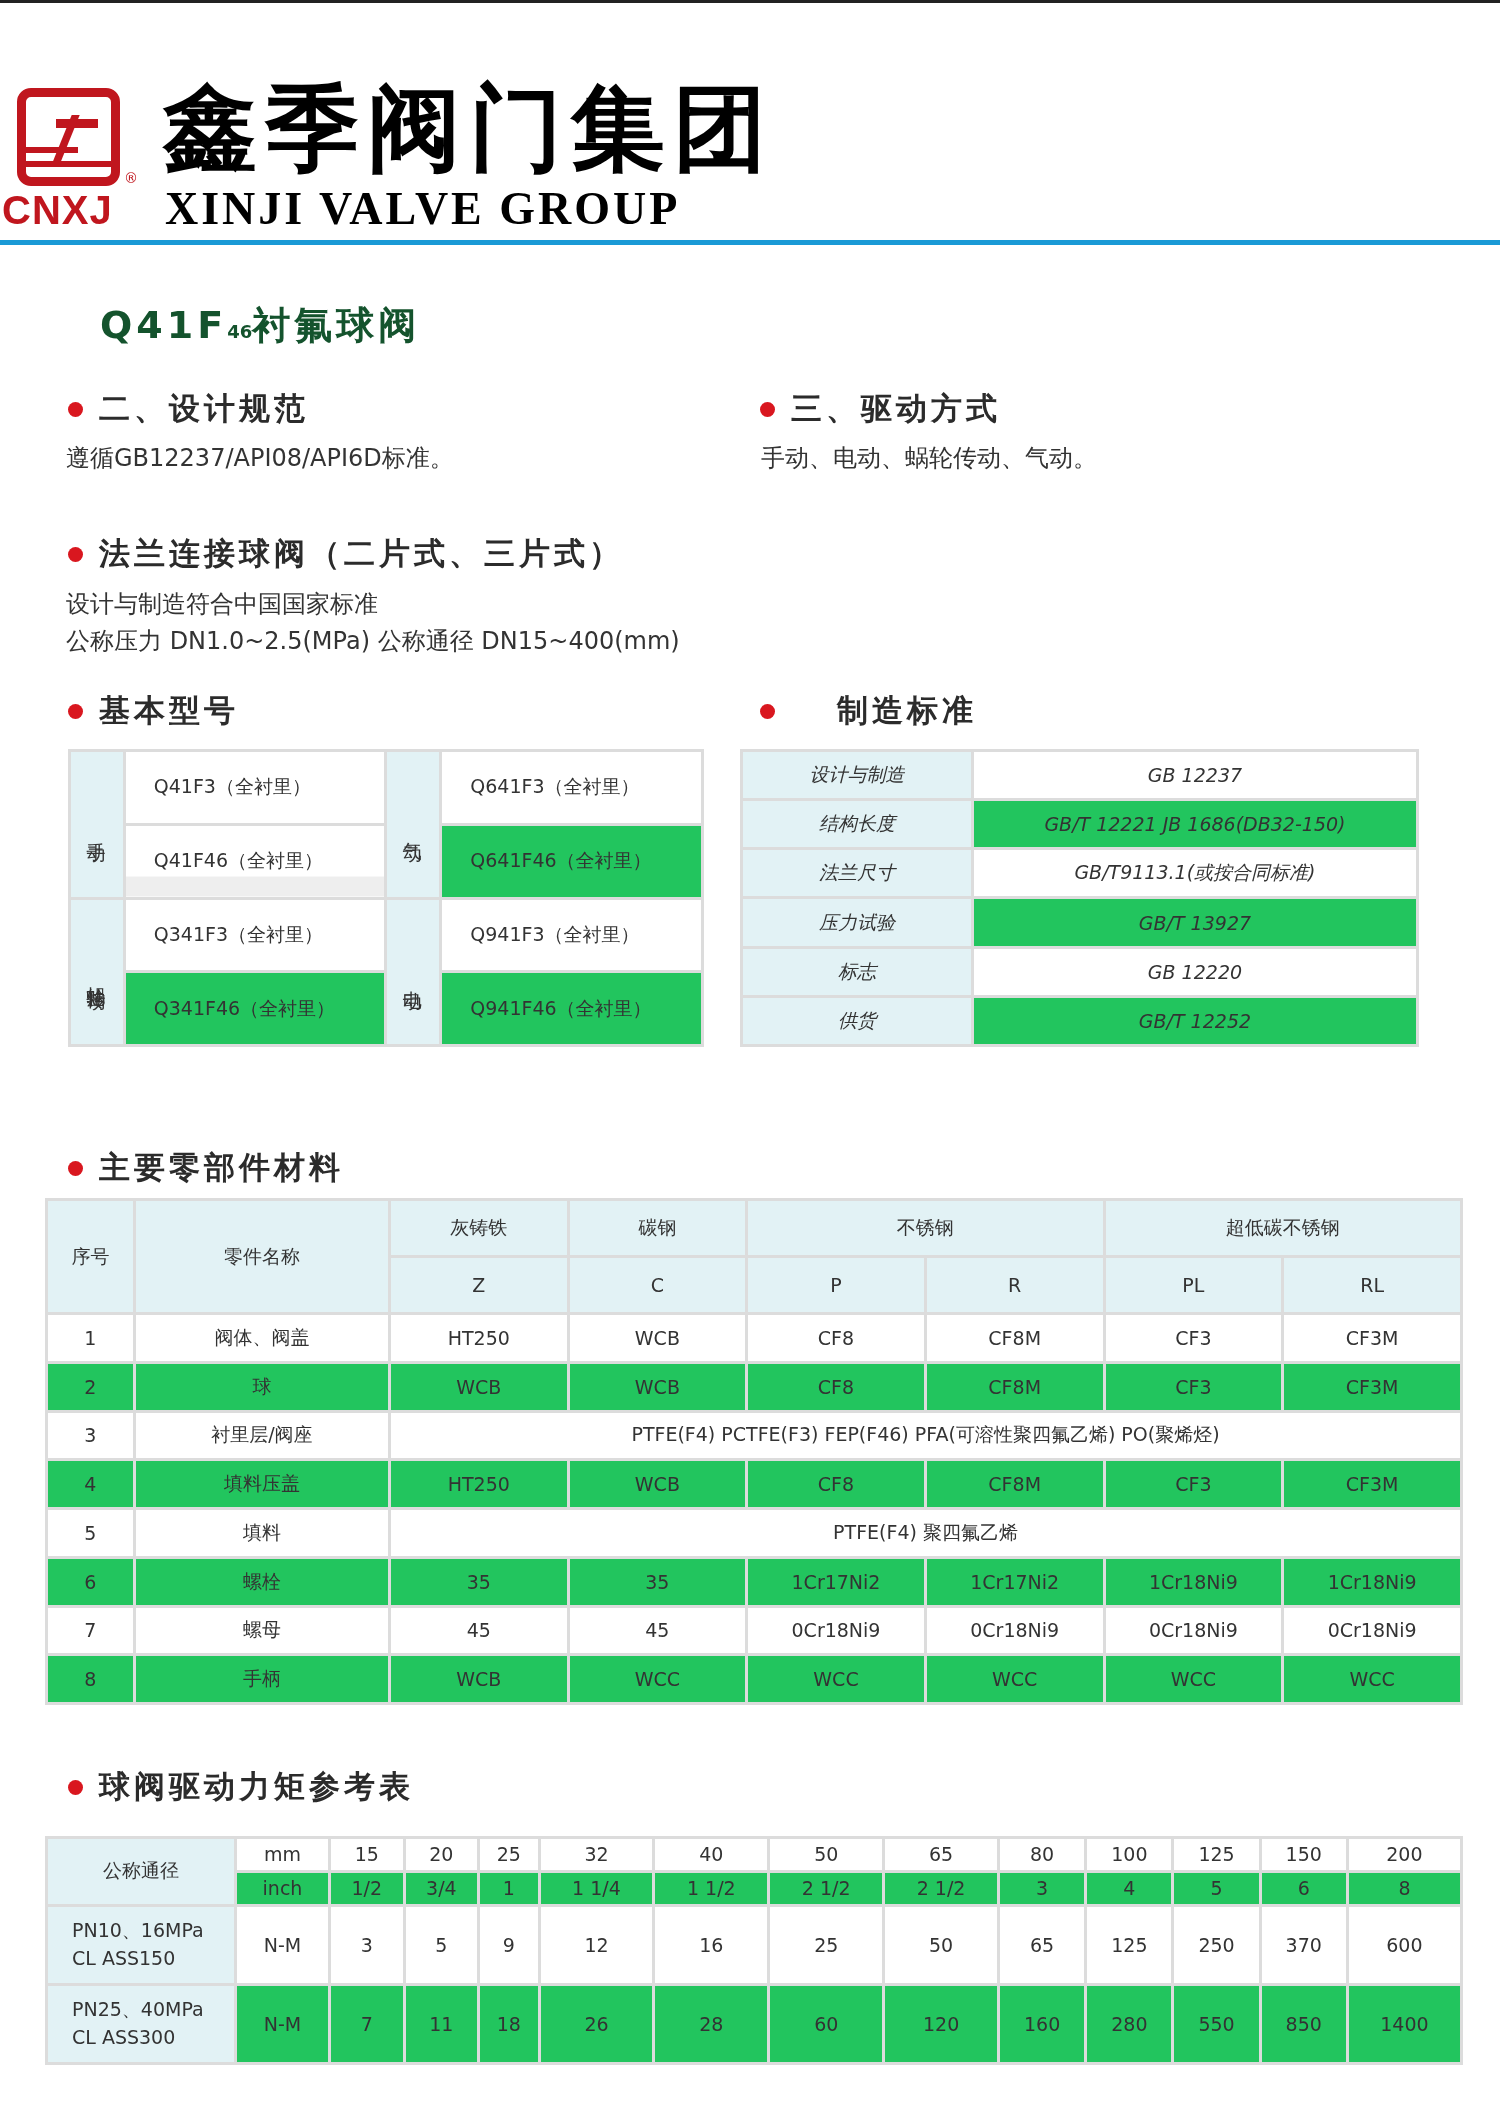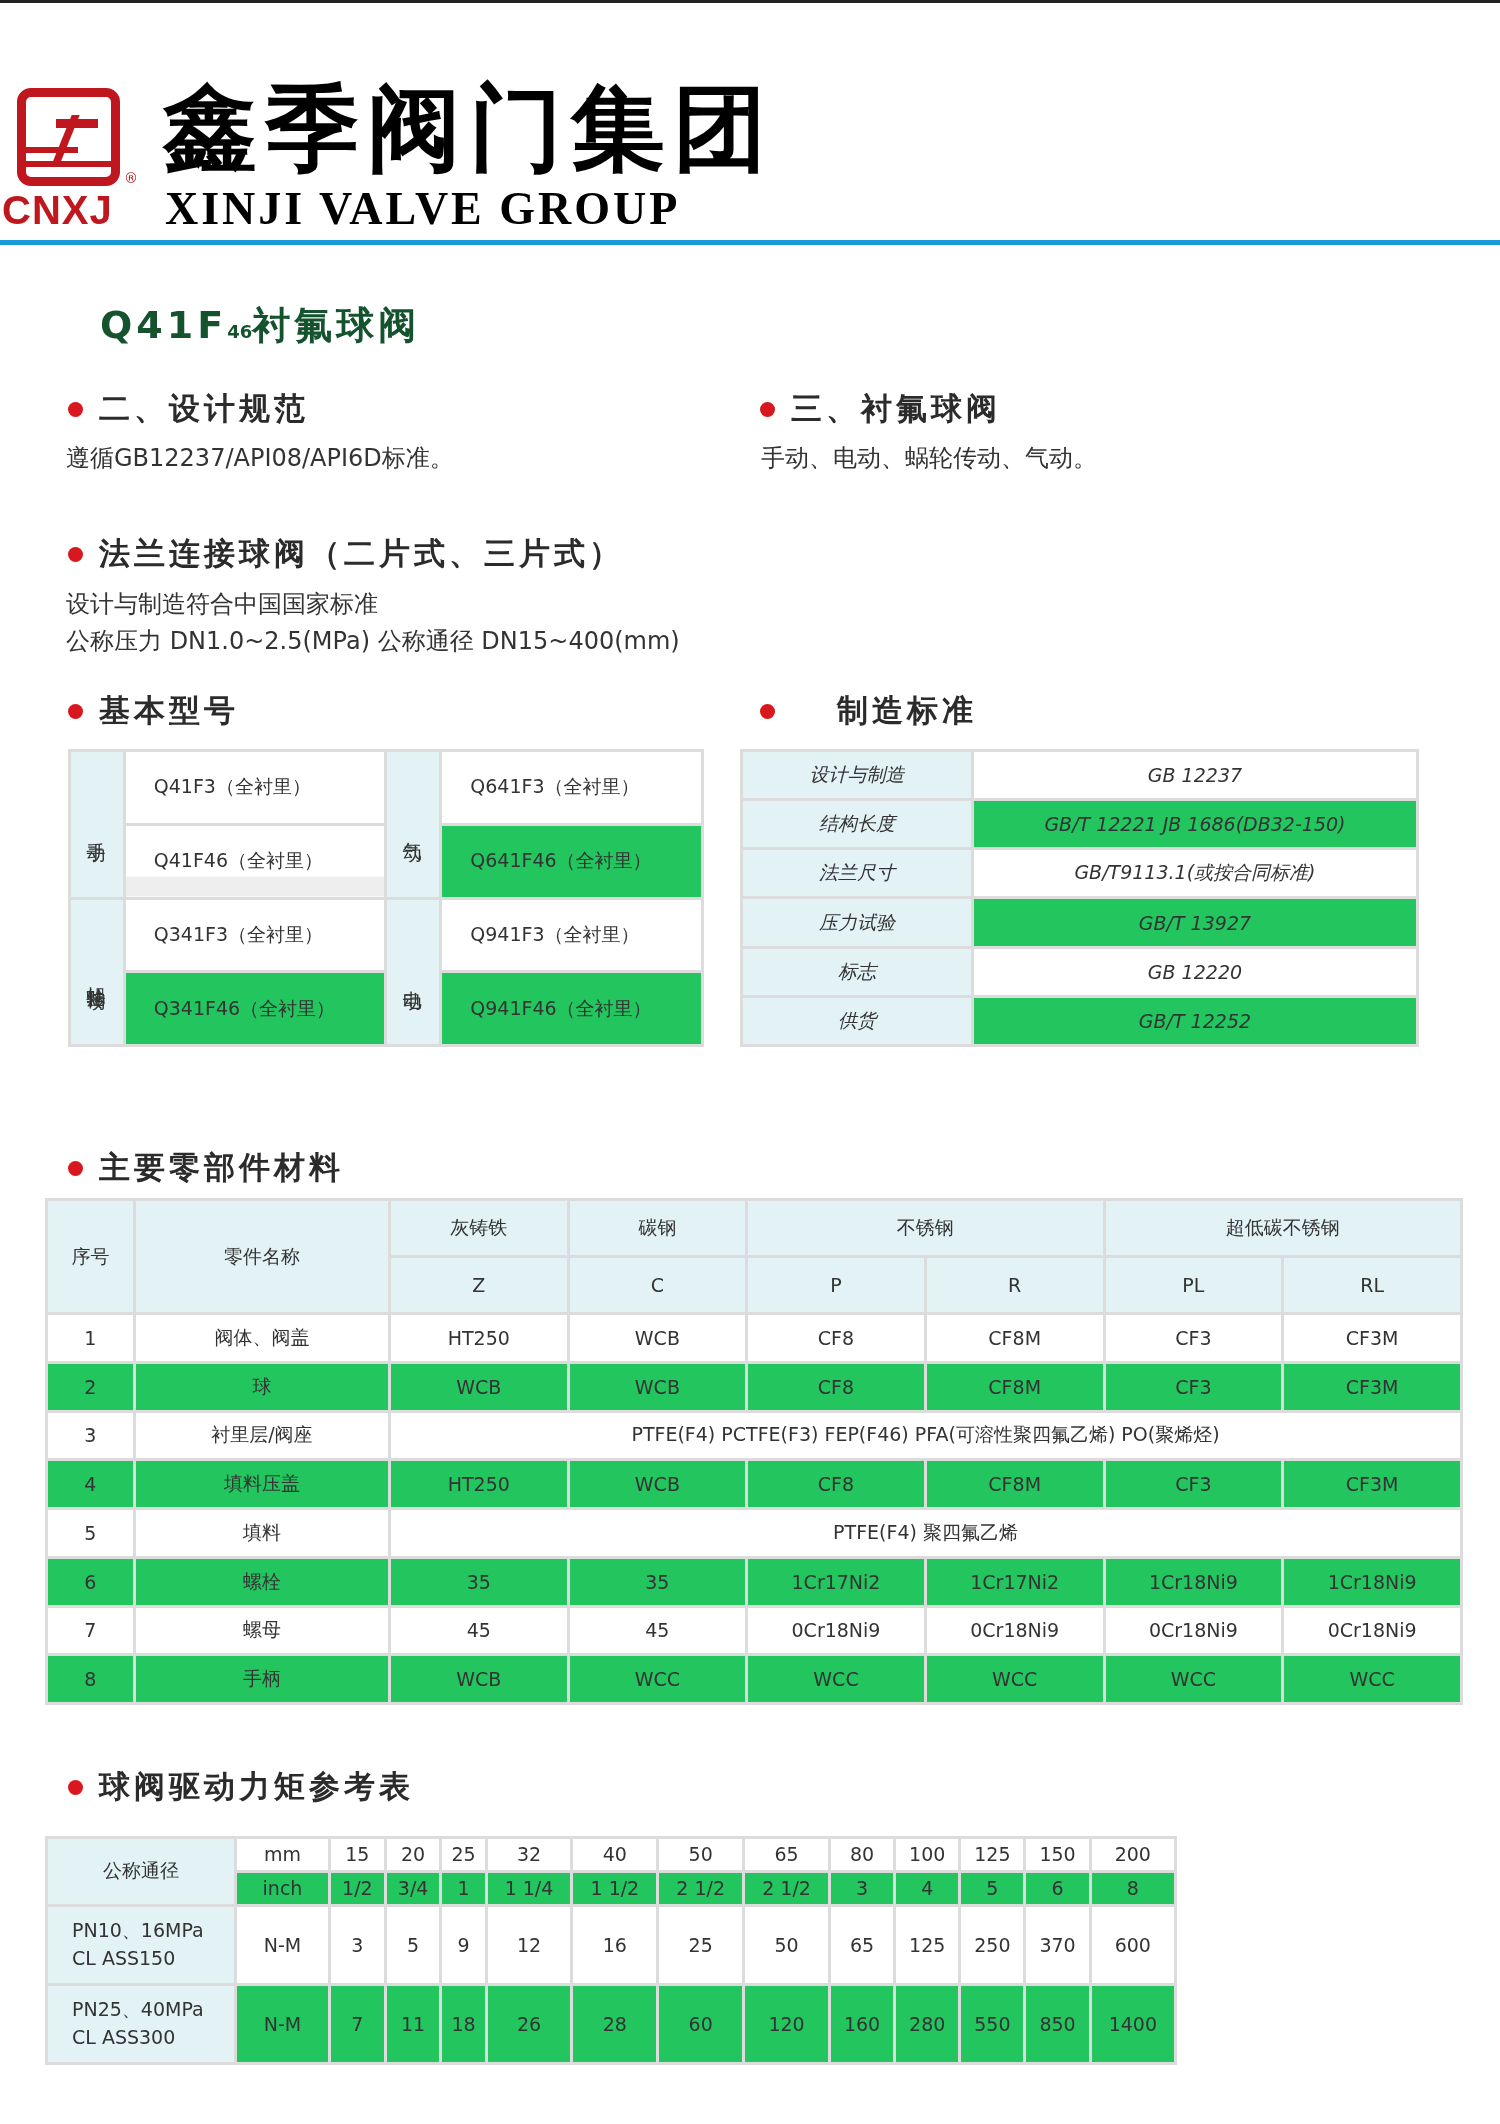--- a/index.html
+++ b/index.html
@@ -62,21 +62,21 @@
 </div>
 
 <div class="section-head" style="left:68px; top:388px;">
   <span class="dot"></span>
   <span>二、设计规范</span>
 </div>
 <div class="body-text" style="left:66px; top:442px;">遵循GB12237/API08/API6D标准。</div>
 
 <div class="section-head" style="left:760px; top:388px;">
   <span class="dot"></span>
-  <span>三、衬氟球阀</span>
+  <span>三、驱动方式</span>
 </div>
 <div class="body-text" style="left:761px; top:442px;">手动、电动、蜗轮传动、气动。</div>
 
 <div class="section-head" style="left:68px; top:533px;">
   <span class="dot"></span>
   <span>法兰连接球阀（二片式、三片式）</span>
 </div>
 <div class="body-text" style="left:66px; top:588px;">设计与制造符合中国国家标准</div>
 <div class="body-text" style="left:66px; top:625px;">公称压力 DN1.0~2.5(MPa) 公称通径 DN15~400(mm)</div>
 
@@ -254,21 +254,21 @@
         <td>WCC</td>
         <td>WCC</td>
   </tr>
 </tbody>
   </table>
 
 <div class="section-head" style="left:68px; top:1766px;text-align:center;">
   <span class="dot"></span>
   <span>球阀驱动力矩参考表</span>
 </div>
-<table id="torque-table" style="left:45px; top:1836px; width:1132px; height:229px;padding-left:11px;">
+<table id="torque-table" style="left:45px; top:1836px; width:1418px; height:229px;padding-left:11px;">
   <colgroup>
     <col style="width:189px">
       <col style="width:94px">
     <col>
       <col>
       <col>
       <col>
       <col>
       <col>
       <col>

